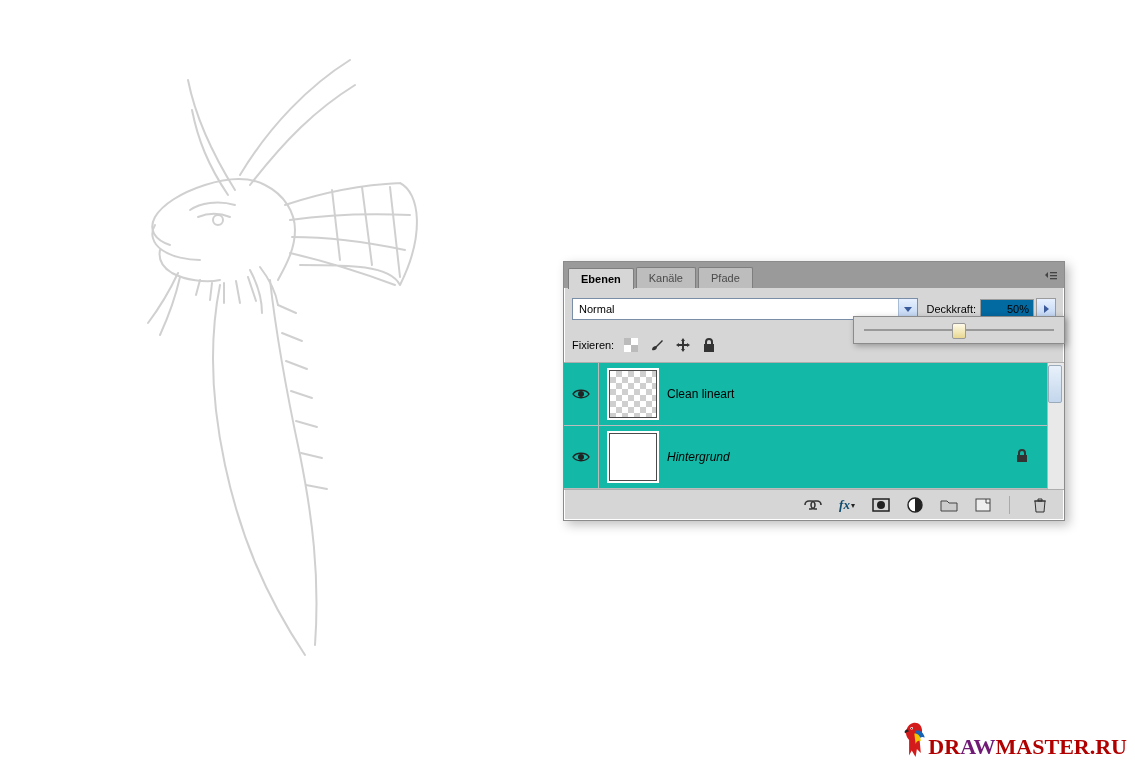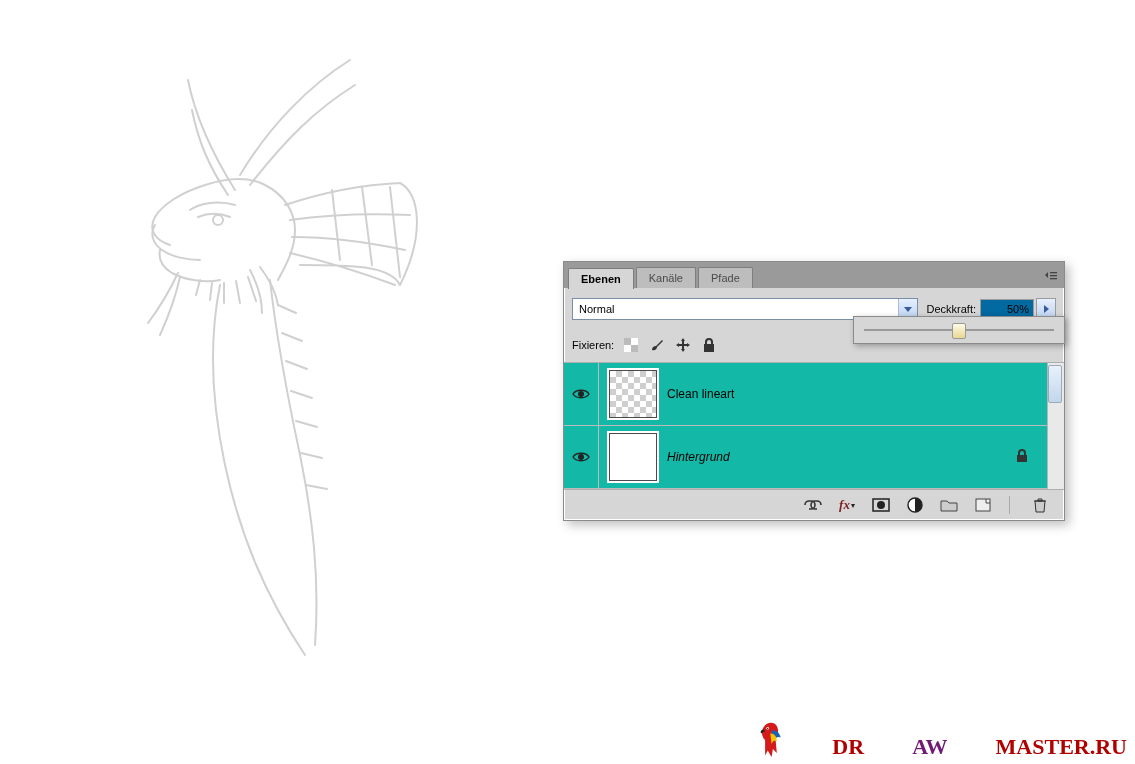--- a/index.html
+++ b/index.html
@@ -46,21 +46,21 @@
   .lname.italic{font-style:italic;}
   .lock-icon{margin-left:auto;margin-right:18px;}
 
   
   .footer{height:30px;border-top:1px solid #aeaeae;display:flex;align-items:center;justify-content:flex-end;gap:14px;padding:0 14px;position:relative;}
   .ficon{width:20px;height:20px;display:flex;align-items:center;justify-content:center;cursor:pointer;}
   .fdivider{width:1px;height:18px;background:#aaa;margin:0 2px;}
   .trash{margin-left:4px;}
 
   
-  .watermark{position:absolute;right:8px;bottom:4px;font-family:"Comic Sans MS",cursive;font-size:22px;font-weight:bold;color:#b00000;display:flex;align-items:flex-end;gap:48px;}
+  .watermark{position:absolute;right:8px;bottom:4px;font-family:"Comic Sans MS",cursive;font-size:22px;font-weight:bold;color:#b00000;display:flex;align-items:flex-end;}
   .watermark .aw{color:#701a75;}
   .parrot{width:26px;margin-right:2px;}
 
   .chev{width:0;height:0;border-left:4px solid transparent;border-right:4px solid transparent;border-top:5px solid #3a5a9a;}
   .chev-r{width:0;height:0;border-top:4px solid transparent;border-bottom:4px solid transparent;border-left:5px solid #3a5a9a;}
 </style>
 </head>
 <body>
 
 <div class="canvas-area">
@@ -183,21 +183,21 @@
     </div>
   </div>
 
   <div class="footer">
     <div class="ficon">
       <svg width="20" height="12">
           <path d="M4 6 a3 3 0 0 1 0 -0.01 M2 6 a4 4 0 0 1 4 -4 h2 a4 4 0 0 1 0 8 h-2 M18 6 a4 4 0 0 0 -4 -4 h-2 a4 4 0 0 0 0 8 h2" fill="none" stroke="#333" stroke-width="1.6"></path>
         </svg>
     </div>
     <div class="ficon">
-      <span style="font:italic bold 13px Georgia;color:#7f1d1d">fx</span>
+      <span style="font:italic bold 13px Georgia;color:#0c4a6e">fx</span>
         <span style="font-size:8px;color:#222;margin-left:1px;">▾</span>
     </div>
     <div class="ficon">
       <svg width="18" height="14">
           <rect x="1" y="1" width="16" height="12" fill="none" stroke="#222" stroke-width="1.5"></rect>
           <circle cx="9" cy="7" r="4" fill="#222"></circle>
         </svg>
     </div>
     <div class="ficon">
       <svg width="16" height="16">

